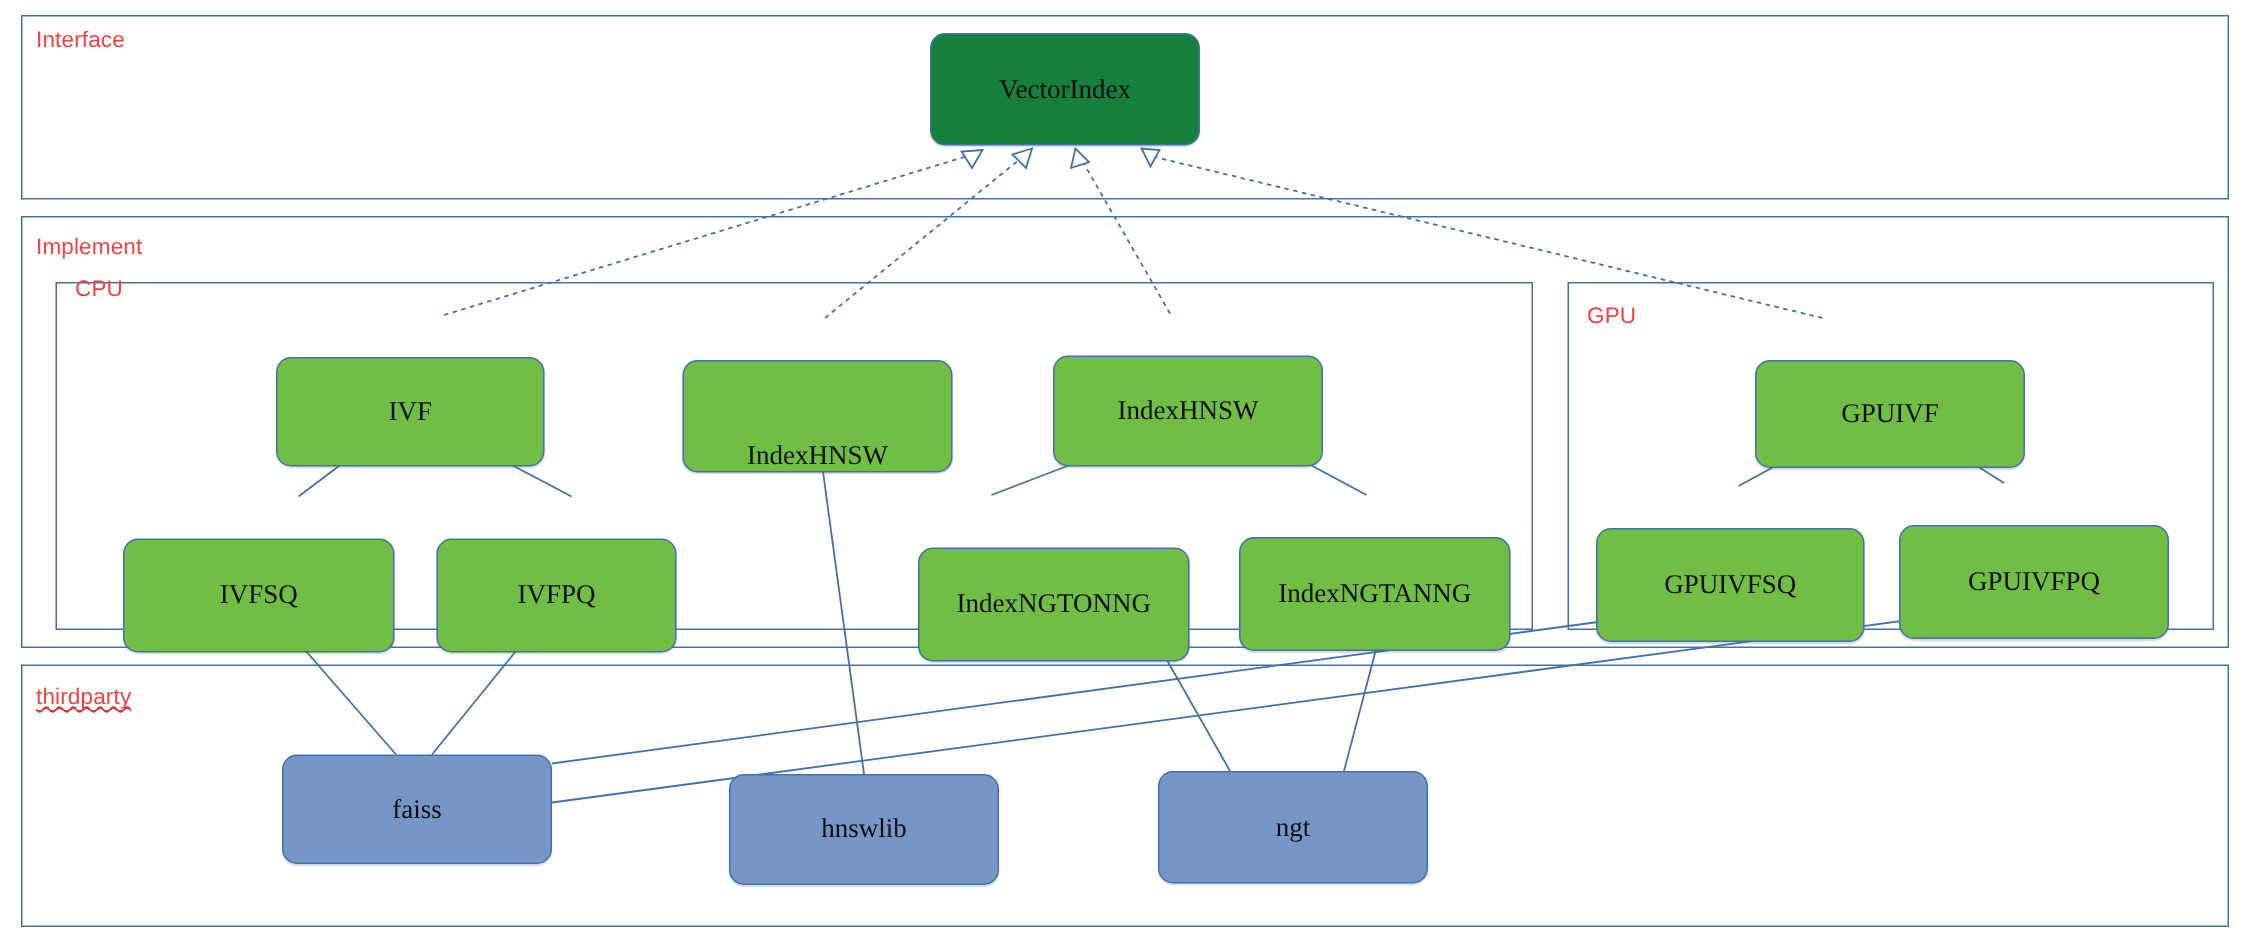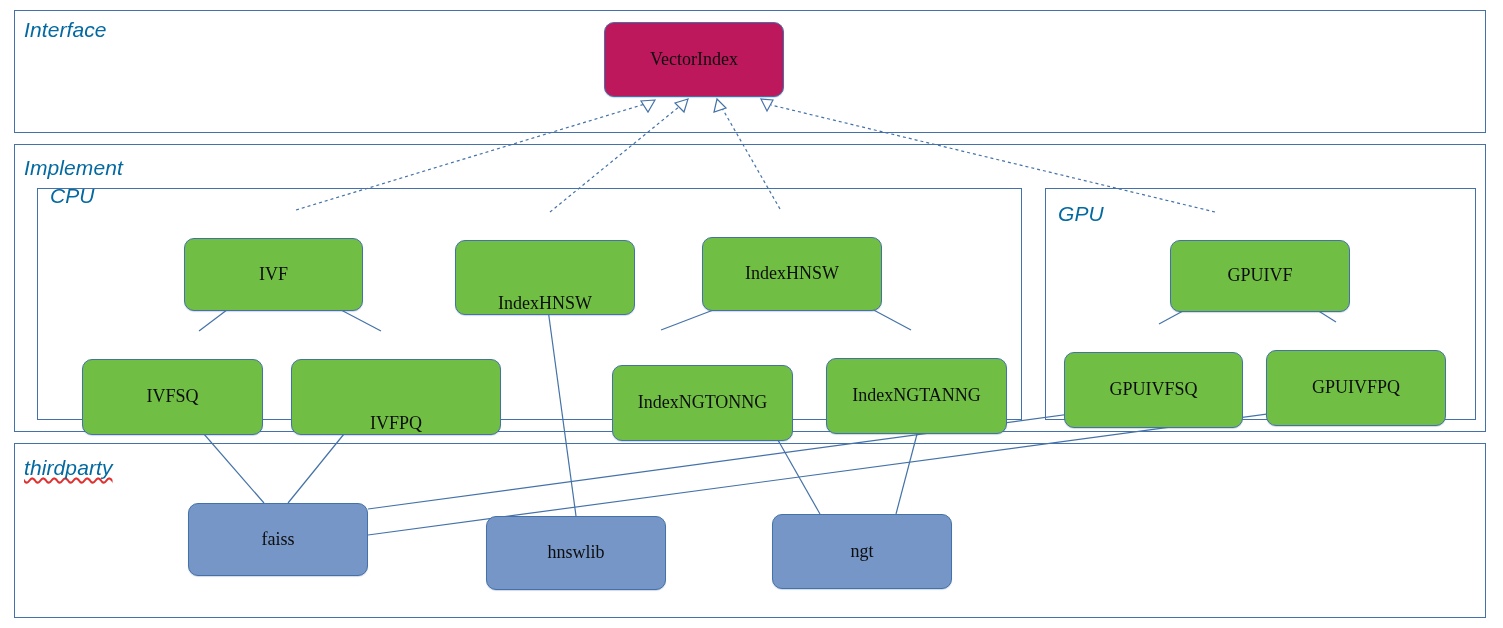--- a/index.html
+++ b/index.html
@@ -2,29 +2,29 @@
 <html><head>
 <meta charset="utf-8">
 <style>
   html,body{margin:0;padding:0;background:#ffffff;}
   body{width:1503px;height:628px;position:relative;overflow:hidden;
        font-family:"Liberation Sans",sans-serif;}
   #canvas{position:absolute;left:0;top:0;width:1503px;height:628px;}
 
   .container{position:absolute;border:1px solid #4472a8;background:#ffffff;box-sizing:border-box;}
   .container-label{position:absolute;font-family:"Liberation Sans",sans-serif;
-       font-size:21px;color:#0369a1;white-space:nowrap;letter-spacing:.1px;font-style:italic;}
+       font-size:15px;color:#ef4444;white-space:nowrap;letter-spacing:.1px;}
   .spellcheck{ text-decoration: underline wavy #e03030; text-decoration-skip-ink:none;
        -webkit-text-decoration:underline wavy #e03030;}
 
   .node{position:absolute;border:1px solid #4472a8;border-radius:10px;
         box-sizing:border-box;display:flex;align-items:center;justify-content:center;
         font-family:"Liberation Serif",serif;font-size:18px;color:#0d0d0d;
         text-align:center;line-height:1.1;box-shadow:0 1px 1px rgba(70,100,150,.25);}
-  .node.iface{background:#be185d;border-color:#4472a8;}
+  .node.iface{background:#15803d;border-color:#4472a8;margin-left:16px;}
   .node.green{background:#70bf44;border-color:#4472a8;margin-top:28px;}
   .node.blue{background:#7596c6;border-color:#4472a8;}
 
   svg#edges{position:absolute;left:0;top:0;width:1503px;height:628px;pointer-events:none;}
   svg#edges .solid{stroke:#4472a8;stroke-width:1.2;fill:none;}
   svg#edges .dashed{stroke:#4472a8;stroke-width:1.2;fill:none;stroke-dasharray:3 3;}
   svg#edges .hollow{fill:#ffffff;stroke:#4472a8;stroke-width:1.2;}
   svg#edges .filled{fill:#2e5f9e;stroke:#2e5f9e;stroke-width:1;}
 </style>
 </head>
@@ -130,21 +130,21 @@
   </div>
   <div class="node green" style="left:455px;top:212px;width:180px;height:75px;align-items:flex-end;">
     <span>IndexHNSW</span>
   </div>
   <div class="node green" style="left:702px;top:209px;width:180px;height:74px;">
     <span>IndexHNSW</span>
   </div>
   <div class="node green" style="left:82px;top:331px;width:181px;height:76px;">
     <span>IVFSQ</span>
   </div>
-  <div class="node green" style="left:291px;top:331px;width:210px;height:76px;align-items:flex-end;">
+  <div class="node green" style="left:291px;top:331px;width:160px;height:76px;">
     <span>IVFPQ</span>
   </div>
   <div class="node green" style="left:612px;top:337px;width:181px;height:76px;">
     <span>IndexNGTONNG</span>
   </div>
   <div class="node green" style="left:826px;top:330px;width:181px;height:76px;">
     <span>IndexNGTANNG</span>
   </div>
   <div class="node green" style="left:1170px;top:212px;width:180px;height:72px;">
     <span>GPUIVF</span>

